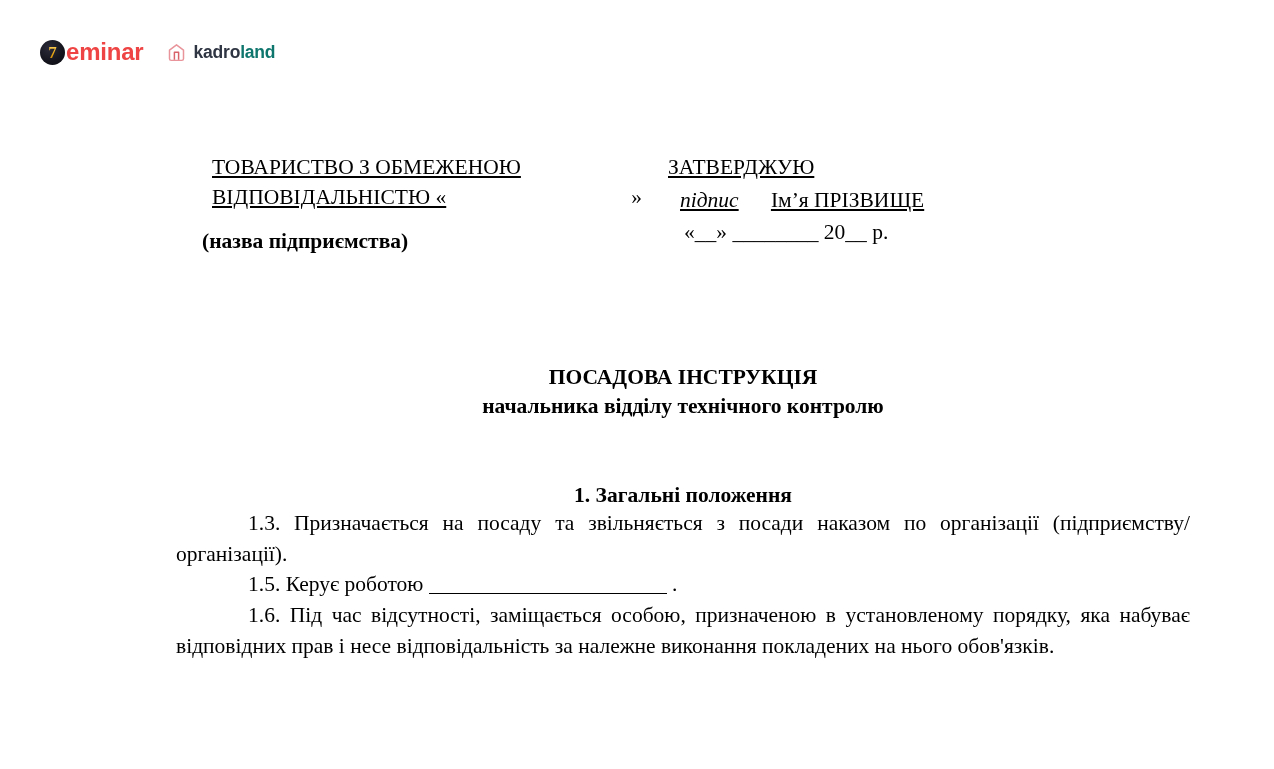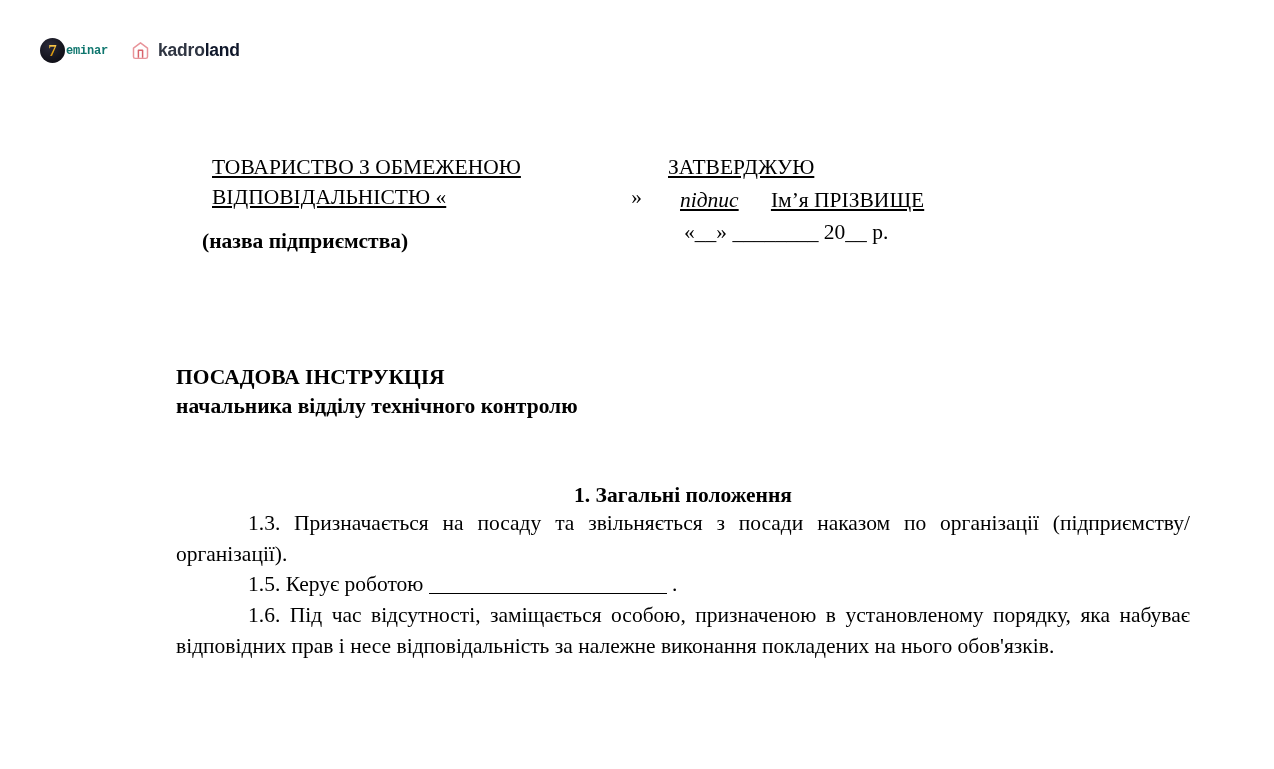--- a/index.html
+++ b/index.html
@@ -48,40 +48,39 @@
     font-size: 17px;
     line-height: 1;
     color: #f0b429;
     background: linear-gradient(180deg, #ffd76a 0%, #e8a712 55%, #b8780a 100%);
     -webkit-background-clip: text;
     background-clip: text;
     -webkit-text-fill-color: transparent;
     transform: translate(0px, 0px);
   }
   .zeminar-text {
-    font-size: 12px;
+    font-size: 24px;
     font-weight: 700;
     letter-spacing: -0.2px;
-    color: #0f766e;
+    color: #ef4444;
     margin-left: -2px;
-    font-family: Liberation Mono, monospace;
   }
   .kadro-mark {
     width: 21px;
     height: 21px;
     flex: 0 0 auto;
     margin-right: 4px;
   }
   .kadro-text {
     font-size: 17.5px;
     font-weight: 700;
     letter-spacing: -0.2px;
   }
   .kadro-text .k1 { color: #2f3542; }
-  .kadro-text .k2 { color: #0f172a; }
+  .kadro-text .k2 { color: #0f766e; }
 
   
   .doc {
     position: absolute;
     left: 176px;
     top: 0;
     width: 1014px;
     height: 769px;
     font-size: 21.5px;
     line-height: 1.43;
@@ -140,21 +139,21 @@
     padding-left: 22px;
     white-space: pre;
   }
 
   
   .title-block {
     position: absolute;
     top: 363px;
     left: 0;
     width: 1014px;
-    text-align: left;
+    text-align: center;
     font-weight: 700;
     line-height: 1.36;
   }
 
   
   .section-heading {
     position: absolute;
     top: 480px;
     left: 0;
     width: 1014px;

